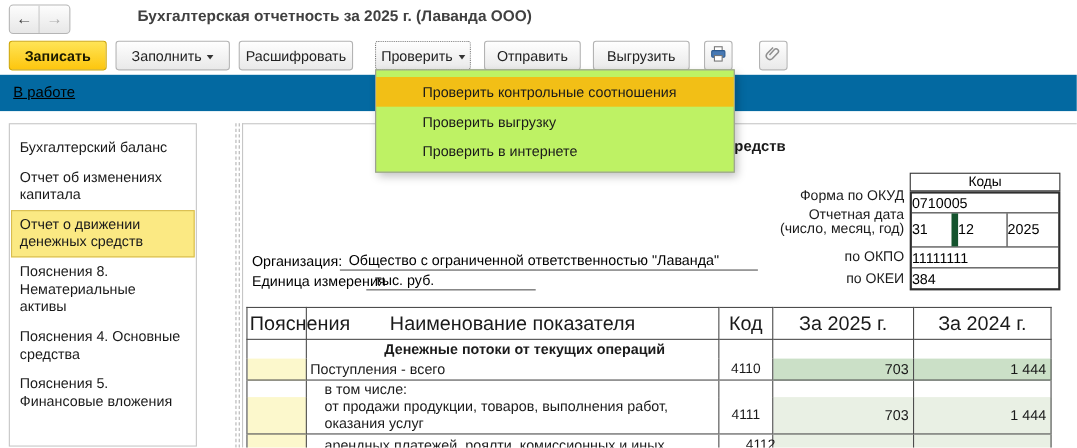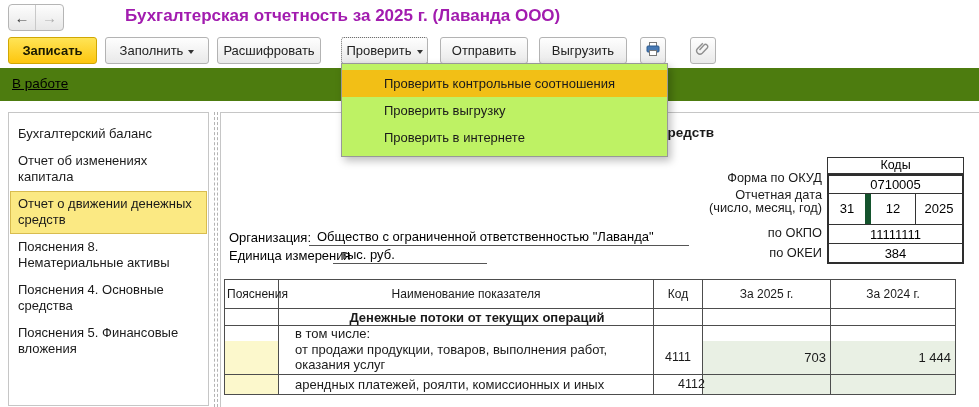--- a/index.html
+++ b/index.html
@@ -4,71 +4,71 @@
 <style>
   * { box-sizing: border-box; margin: 0; padding: 0; }
   body { font-family: "Liberation Sans", sans-serif; background: #fff; }
   .screen { position: relative; width: 979px; height: 407px; overflow: hidden; background: #fff; }
 
   
   .nav-group { position: absolute; left: 8px; top: 4px; display: flex; border: 1px solid #b5b5b5; border-radius: 4px; overflow: hidden; background: linear-gradient(#fdfdfd, #e7e7e7); }
   .nav-btn { width: 27px; height: 25px; border: none; background: transparent; font-size: 15px; font-weight: bold; cursor: pointer; line-height: 23px; }
   .nav-btn.back { color: #3f3f3f; border-right: 1px solid #c9c9c9; }
   .nav-btn.fwd { color: #aeaeae; }
-  .page-title { position: absolute; left: 125px; top: 6px; font-size: 17px; font-weight: bold; color: #a21caf; white-space: nowrap; }
+  .page-title { position: absolute; left: 125px; top: 6px; font-size: 14px; font-weight: bold; color: #404040; white-space: nowrap; }
 
   
   .tbtn { position: absolute; top: 37px; height: 27px; border: 1px solid #b3b3b3; border-radius: 3px; background: linear-gradient(#fefefe, #e9e9e9); font-size: 13px; color: #222; text-align: center; line-height: 25px; cursor: pointer; white-space: nowrap; }
   .tbtn.save { left: 8px; width: 89px; background: linear-gradient(#ffe456, #fdc60e); border-color: #d0a703; font-weight: bold; color: #1a1a00; }
   .tbtn.fill { left: 105px; width: 104px; }
   .tbtn.decrypt { left: 217px; width: 104px; }
   .tbtn.check { left: 341px; width: 87px; border: 1px dotted #6f6f6f; }
   .tbtn.send { left: 440px; width: 88px; }
   .tbtn.export { left: 539px; width: 88px; }
   .tbtn.icon-btn { width: 26px; line-height: 22px; padding-top: 3px; }
   .tbtn.print { left: 640px; }
   .tbtn.attach { left: 690px; }
   .caret { display: inline-block; width: 0; height: 0; border-left: 3.5px solid transparent; border-right: 3.5px solid transparent; border-top: 4px solid #333; margin-left: 5px; vertical-align: middle; }
 
   
-  .status-band { position: absolute; left: 0; top: 68px; width: 979px; height: 33px; background: #4d7c0f; text-align: center; }
+  .status-band { position: absolute; left: 0; top: 68px; width: 979px; height: 33px; background: #0369a1; text-align: center; }
   .status-link { position: absolute; left: 12px; top: 8px; font-size: 13.5px; color: #000; text-decoration: underline; cursor: pointer; }
 
   
-  .sidebar { position: absolute; left: 8px; top: 112px; width: 201px; height: 294px; border: 1px solid #c6c6c6; background: #fff; padding-top: 8px; }
+  .sidebar { position: absolute; left: 8px; top: 112px; width: 171px; height: 294px; border: 1px solid #c6c6c6; background: #fff; padding-top: 8px; }
   .side-item { margin: 0 1px; padding: 4px 7px 5px 7px; font-size: 13px; line-height: 16px; color: #1a1a1a; border: 1px solid transparent; cursor: pointer; }
   .side-item.sel { background: #fbe983; border-color: #d8bc4f; }
   .splitter { position: absolute; left: 214px; top: 112px; width: 4px; height: 295px; border-left: 1px dashed #b3b3b3; border-right: 1px dashed #b3b3b3; cursor: col-resize; }
 
   
   .main { position: absolute; left: 220px; top: 112px; width: 759px; height: 295px; border-top: 1px solid #c6c6c6; border-left: 1px solid #c6c6c6; background: #fff; }
   .report-title { position: absolute; left: 0; top: 12px; width: 735px; text-align: center; font-size: 13.5px; font-weight: bold; color: #1a1a1a; }
 
   .clabel { position: absolute; right: 157px; font-size: 12.8px; color: #1a1a1a; line-height: 13px; white-space: nowrap; }
   .clabel.okud { top: 58px; } .clabel.date1 { top: 75px; } .clabel.date2 { top: 88px; }
   .clabel.okpo { top: 113px; } .clabel.okei { top: 133px; }
 
   .codes-head { position: absolute; left: 606px; top: 44px; width: 137px; height: 17px; border: 1px solid #333; font-size: 12.5px; text-align: center; line-height: 15px; }
-  .codes-box { position: absolute; left: 606px; top: 61px; width: 137px; border: 2px solid #2e2e2e; font-size: 13px; text-align: center; }
+  .codes-box { position: absolute; left: 606px; top: 61px; width: 137px; border: 2px solid #2e2e2e; font-size: 13px; }
   .codes-box .okud-row { height: 18px; line-height: 18px; border-bottom: 1px solid #333; }
   .codes-box .date-row { display: flex; height: 30px; line-height: 30px; }
   .codes-box .date-row .dcell { width: 45px; }
   .codes-box .date-row .dcell:first-child { width: 42px; border-right: 6px solid #14532d; }
   .codes-box .date-row .dcell:nth-child(2) { border-right: 1px solid #333; }
   .codes-box .date-row .dcell:last-child { width: 46px; }
   .codes-box .okpo-row, .codes-box .okei-row { height: 19px; line-height: 19px; border-top: 1px solid #333; }
 
   .org-label { position: absolute; left: 8px; top: 117px; font-size: 13px; }
   .org-value { position: absolute; left: 88px; top: 116px; width: 380px; font-size: 13px; border-bottom: 1px solid #555; padding: 0 0 1px 8px; white-space: nowrap; overflow: hidden; }
   .unit-label { position: absolute; left: 8px; top: 135px; font-size: 13px; }
   .unit-value { position: absolute; left: 112px; top: 134px; width: 154px; font-size: 13px; border-bottom: 1px solid #555; padding: 0 0 1px 8px; white-space: nowrap; }
 
   
   table.report { position: absolute; left: 3px; top: 166px; width: 731px; border-collapse: collapse; table-layout: fixed; font-size: 13px; color: #1a1a1a; border: 1px solid #4d4d4d; }
-  .report th { font-weight: normal; font-size: 12px; height: 29px; border: 1px solid #4d4d4d; padding: 0 2px; }
+  .report th { font-weight: normal; font-size: 18px; height: 29px; border: 1px solid #4d4d4d; padding: 0 2px; }
   .report td { border-left: 1px solid #4d4d4d; border-right: 1px solid #4d4d4d; padding: 0 2px; vertical-align: middle; }
   .report tr.group-start td { border-top: 1px solid #4d4d4d; padding-left: 24px; }
   .report tr.h17 { height: 17px; } .report tr.h20 { height: 20px; }
   .report tr.h15 { height: 15px; } .report tr.h33 { height: 33px; } .report tr.h20c { height: 20px; }
   .report td.name { text-align: left; padding-left: 3px; line-height: 15px; }
   .report td.name.indent { padding-left: 16px; }
   .report td.section-bold { font-weight: bold; text-align: center; }
   .report td.code { text-align: center; font-size: 12.5px; }
   .report td.val { text-align: right; padding-right: 4px; }
   .report td.yellow { background: #fcf8cc; }
@@ -168,20 +168,27 @@
         </tr>
       </thead>
       <tbody>
         <tr class="group-start h17">
           <td></td>
           <td class="name section-bold">Денежные потоки от текущих операций</td>
           <td class="code"></td>
           <td class="val"></td>
           <td class="val"></td>
         </tr>
+        <tr class="h20">
+          <td class="yellow"></td>
+          <td class="name">Поступления - всего</td>
+          <td class="code">4110</td>
+          <td class="val green-dark">703</td>
+          <td class="val green-dark">1 444</td>
+        </tr>
         <tr class="group-start h15">
           <td></td>
           <td class="name indent">в том числе:</td>
           <td class="code"></td>
           <td class="val"></td>
           <td class="val"></td>
         </tr>
         <tr class="h33">
           <td class="yellow"></td>
           <td class="name indent">от продажи продукции, товаров, выполнения работ, оказания услуг</td>

